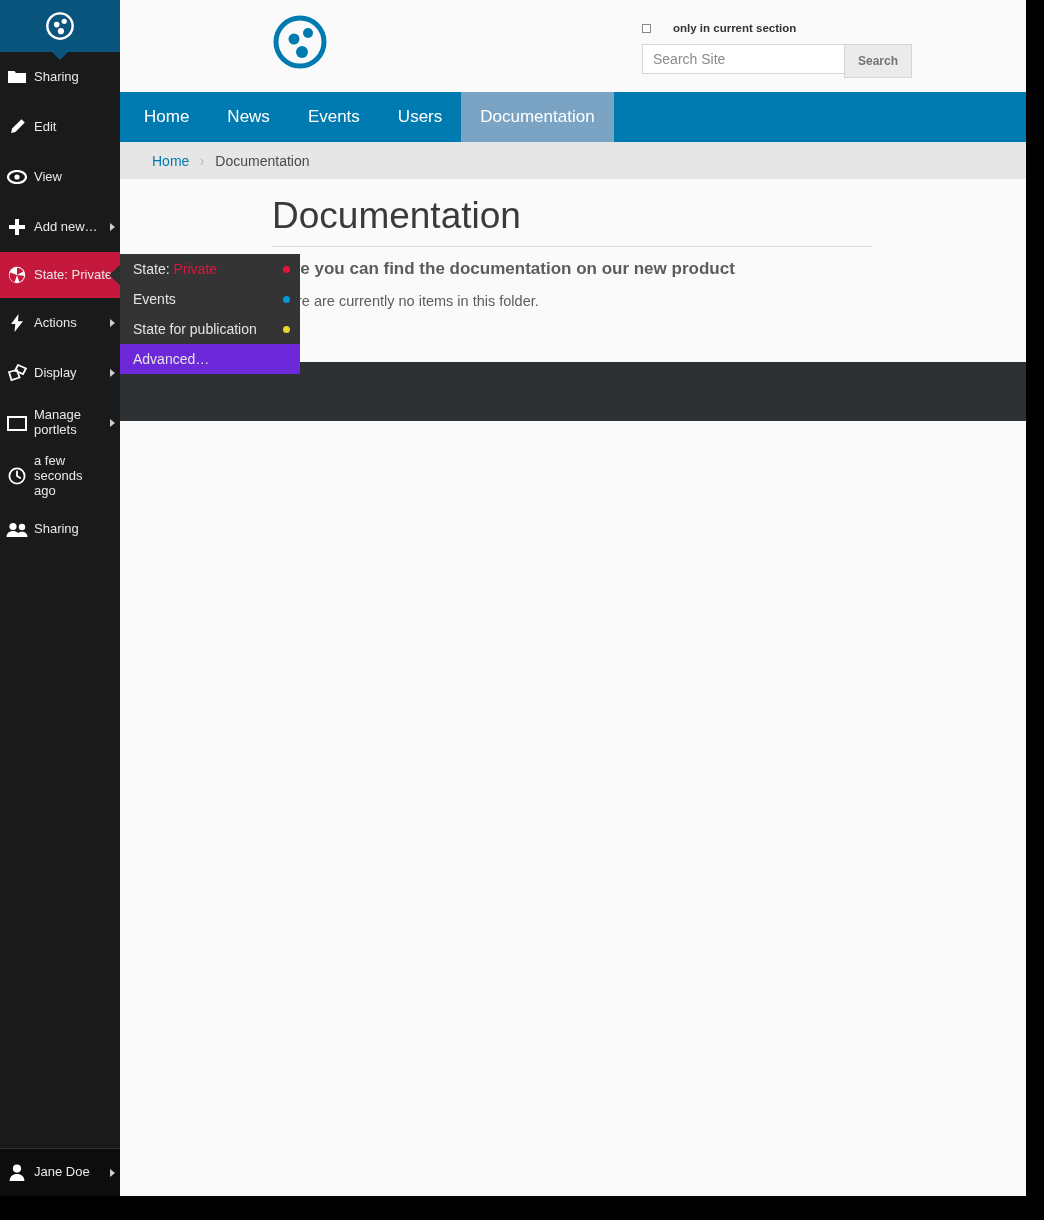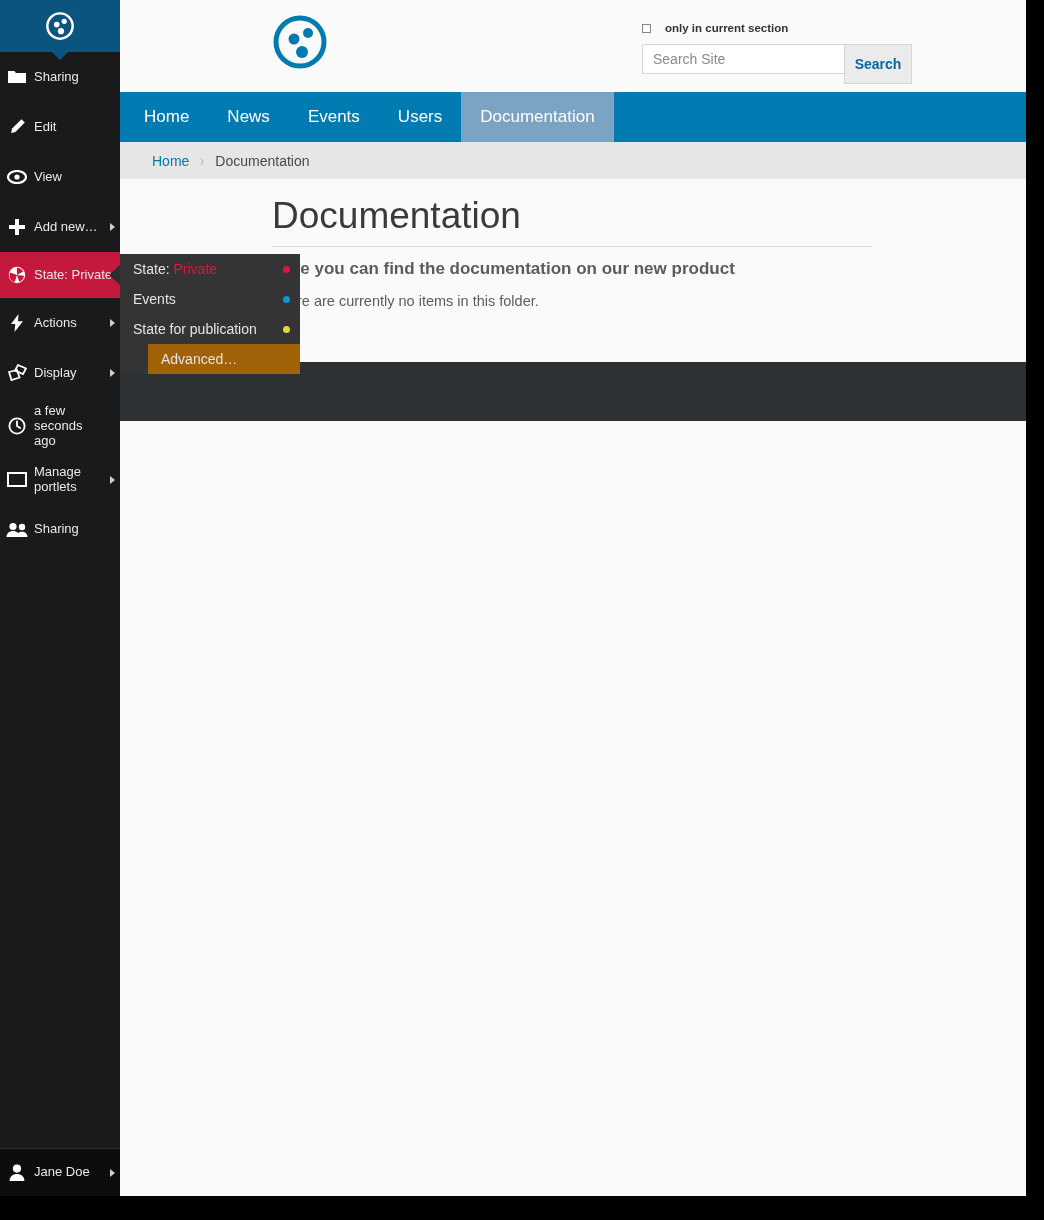--- a/index.html
+++ b/index.html
@@ -34,39 +34,39 @@
   .logo-text {
     font-size: 45px; font-weight: bold; color: #007bb1;
     letter-spacing: -0.5px; line-height: 1; position: relative;
   }
   .logo-reg {
     font-size: 13px; vertical-align: super; font-weight: normal;
     color: #007bb1;
   }
 
   .search-block { position: absolute; left: 642px; top: 20px; width: 270px; }
-  .search-opt { display: flex; align-items: center; gap: 14px; height: 16px; }
+  .search-opt { display: flex; align-items: center; gap: 22px; height: 16px; }
   .search-check {
     width: 9px; height: 9px; border: 1px solid #888; background: #fff;
     display: inline-block;
   }
   .search-opt-label { font-size: 11.5px; font-weight: bold; color: #333; }
   .search-row {
     margin-top: 8px; display: flex; height: 30px; width: 270px;
   }
   .search-input {
     flex: 1; height: 30px; border: 1px solid #d6d6d6; border-right: none;
     background: #fff; font-size: 14px; color: #333;
     padding: 0 10px; font-family: "Liberation Sans", sans-serif;
     outline: none;
   }
   .search-input::placeholder { color: #8a8a8a; }
   .search-btn {
-    width: 70px; height: 40px; border: 1px solid #d6d6d6; background: #ebebeb;
-    font-size: 14px; font-weight: bold; color: #0369a1; cursor: pointer;
+    width: 70px; height: 34px; border: 1px solid #d6d6d6; background: #ebebeb;
+    font-size: 12px; font-weight: bold; color: #737373; cursor: pointer;
     font-family: "Liberation Sans", sans-serif;
   }
 
   
   .navbar {
     position: absolute; left: 120px; top: 92px;
     width: 906px; height: 50px; background: #007bb1;
     display: flex; align-items: stretch;
   }
   .nav-item {
@@ -186,21 +186,21 @@
     height: 30px; padding: 0 10px 0 13px; color: #e4e4e4; cursor: pointer;
     white-space: nowrap;
   }
   .fly-item.current { cursor: default; }
   .fly-item .fly-label { flex: 1; }
   .fly-val { color: #e0143c; }
   .fly-dot {
     width: 7px; height: 7px; border-radius: 50%; margin-left: 8px;
     display: inline-block; flex-shrink: 0;
   }
-  .fly-item.sel { background: #a16207; margin-left: 28px; }
+  .fly-item.sel { background: #6d28d9; }
 </style>
 </head>
 <body>
 
 <div id="page">
 
   <div class="site">
 
     <div class="header">
 
@@ -343,39 +343,39 @@
             </svg>
           </span>
           <span class="tb-label">Display</span>
           <span class="tb-arrow">
               <span></span>
             </span>
         </div>
 
         <div class="tb-item">
           <span class="tb-icon">
-            <svg width="18" height="18" viewBox="0 0 18 18">
-              <circle cx="9" cy="9" r="7.6" fill="none" stroke="#fff" stroke-width="1.8"></circle>
-              <path d="M9 4.5V9l3.2 2" fill="none" stroke="#fff" stroke-width="1.8" stroke-linecap="round"></path>
-            </svg>
-          </span>
-          <span class="tb-label">a few seconds ago</span>
-          <span class="tb-arrow"></span>
-        </div>
-
-        <div class="tb-item">
-          <span class="tb-icon">
             <svg width="20" height="15" viewBox="0 0 20 15">
               <rect x="1" y="1" width="18" height="13" fill="none" stroke="#fff" stroke-width="2"></rect>
             </svg>
           </span>
           <span class="tb-label">Manage portlets</span>
           <span class="tb-arrow">
               <span></span>
             </span>
+        </div>
+
+        <div class="tb-item">
+          <span class="tb-icon">
+            <svg width="18" height="18" viewBox="0 0 18 18">
+              <circle cx="9" cy="9" r="7.6" fill="none" stroke="#fff" stroke-width="1.8"></circle>
+              <path d="M9 4.5V9l3.2 2" fill="none" stroke="#fff" stroke-width="1.8" stroke-linecap="round"></path>
+            </svg>
+          </span>
+          <span class="tb-label">a few seconds ago</span>
+          <span class="tb-arrow"></span>
         </div>
 
         <div class="tb-item">
           <span class="tb-icon">
             <svg width="22" height="16" viewBox="0 0 22 16">
               <circle cx="7" cy="4.5" r="3.6" fill="#fff"></circle>
               <path d="M0.5 15c0-3.6 2.9-5.9 6.5-5.9S13.5 11.4 13.5 15z" fill="#fff"></path>
               <circle cx="16" cy="5" r="3.2" fill="#fff"></circle>
               <path d="M10.5 15c0-3.2 2.5-5.2 5.5-5.2s5.5 2 5.5 5.2z" fill="#fff"></path>
             </svg>

